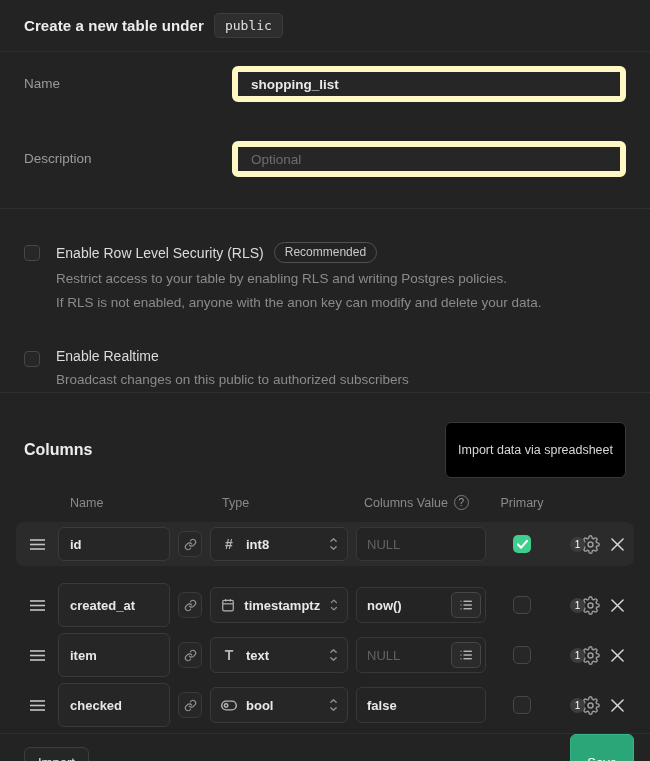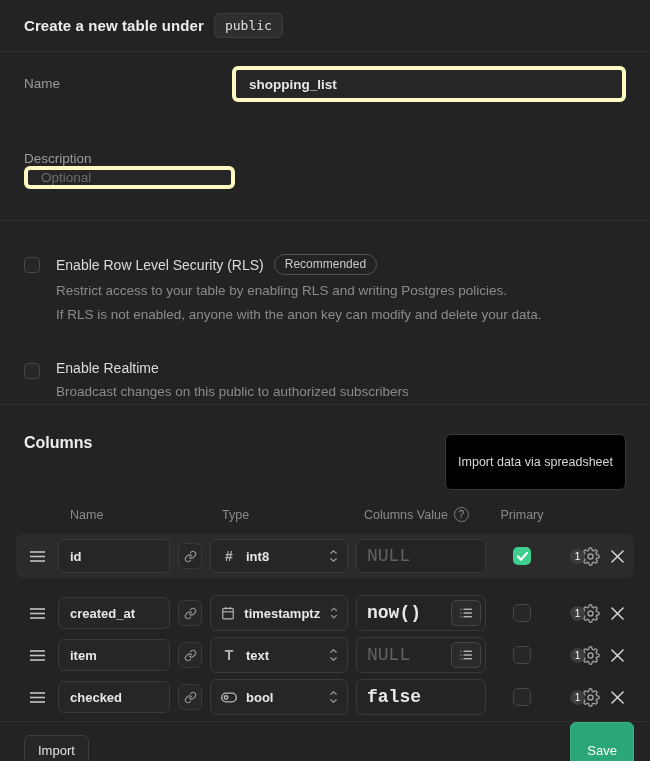--- a/index.html
+++ b/index.html
@@ -24,25 +24,25 @@
   .schema-badge {
     font-family:"DejaVu Sans Mono","Liberation Mono",monospace;
     font-size:13px; color:#e0e0e0;
     background:#2e2e2e; border:1px solid #3c3c3c;
     padding:4px 10px; border-radius:5px;
   }
 
   
   .form-section { padding:14px 24px 31px; border-bottom:1px solid #2f2f2f; }
   .form-row { display:flex; align-items:flex-start; }
-  .form-row + .form-row { margin-top:39px;flex-direction:column; }
+  .form-row + .form-row { margin-top:39px; }
   .form-label { width:208px; padding-top:10px; color:#9b9b9b; font-size:13.5px; }
   .text-input {
     flex:1; height:36px;
-    background:#262626; border:4px solid #fef9c3; border-radius:6px;
+    background:#262626; border:6px solid #fef9c3; border-radius:6px;
     color:#e8e8e8; font-size:13.5px; font-weight:700;
     padding:0 13px; outline:none;
     font-family:"Liberation Sans","DejaVu Sans",sans-serif;
   }
   .text-input.normal-weight { font-weight:400; }
   .text-input::placeholder { color:#6d6d6d; font-weight:400; }
 
   
   .toggles-section { padding:33px 24px 0; border-bottom:1px solid #2f2f2f; height:199px; }
   .toggle-block { display:flex; gap:16px; }
@@ -56,21 +56,21 @@
   .toggle-title { font-size:14px; color:#dcdcdc; }
   .pill {
     font-size:12px; color:#c9c9c9;
     border:1px solid #525252; border-radius:999px;
     padding:2px 10px 3px;
   }
   .toggle-desc { color:#8b8b8b; font-size:13.5px; line-height:24px; margin-top:4px; }
 
   
   .columns-section { padding:29px 24px 0; flex:1; }
-  .columns-head { display:flex; align-items:flex-start; justify-content:space-between; }
+  .columns-head { display:flex; align-items:center; justify-content:space-between; }
   .columns-title { font-size:16px; font-weight:700; color:#ededed; }
   .import-btn {
     background:#000000; border:1px solid #383838; border-radius:6px;
     color:#d9d9d9; font-size:12.5px; padding:20px 12px; cursor:pointer;
     font-family:inherit;
   }
 
   .col-grid {
     display:grid;
     grid-template-columns:26px 112px 24px 138px 130px 56px 42px 18px;
@@ -89,21 +89,21 @@
   .rows-wrap { margin-top:12px; }
   .row-highlight {
     background:#2b2b2b; border-radius:8px;
     padding:5px 8px; margin:0 -8px 17px;
   }
   .row-highlight .cell-input, .row-highlight .type-select, .row-highlight .default-wrap { height:34px; }
   .plain-row { margin-bottom:6px; }
 
   .drag-handle { display:flex; justify-content:center; cursor:grab; }
   .cell-input {
-    width:100%; height:32px;
+    width:100%; height:44px;
     background:#262626; border:1px solid #3a3a3a; border-radius:6px;
     color:#e8e8e8; font-size:13px; font-weight:700; padding:0 11px; outline:none;
     font-family:"Liberation Sans","DejaVu Sans",sans-serif;
   }
   .link-btn {
     width:24px; height:26px;
     background:#272727; border:1px solid #3a3a3a; border-radius:6px;
     display:flex; align-items:center; justify-content:center; cursor:pointer;
   }
   .type-select {
@@ -115,22 +115,22 @@
   .type-select .type-label { flex:1; }
   .type-icon { width:16px; display:flex; justify-content:center; color:#b5b5b5;
     font-size:14px; font-weight:700; }
   .default-wrap {
     position:relative; height:36px;
     background:#242424; border:1px solid #383838; border-radius:6px;
     display:flex; align-items:center;
   }
   .default-input {
     flex:1; min-width:0; background:transparent; border:none; outline:none;
-    color:#e8e8e8; font-size:18px; font-weight:700; padding:0 10px;
-    font-family:Liberation Mono, monospace;
+    color:#e8e8e8; font-size:13px; font-weight:700; padding:0 10px;
+    font-family:Liberation Sans, sans-serif;
   }
   .default-input::placeholder { color:#626262; font-weight:400; }
   .default-menu-btn {
     width:30px; height:26px; margin-right:4px; flex:0 0 30px;
     background:#2b2b2b; border:1px solid #464646; border-radius:5px;
     display:flex; align-items:center; justify-content:center; cursor:pointer;
   }
   .primary-cell { display:flex; justify-content:center; }
   .primary-check {
     width:18px; height:18px; border-radius:5px;

